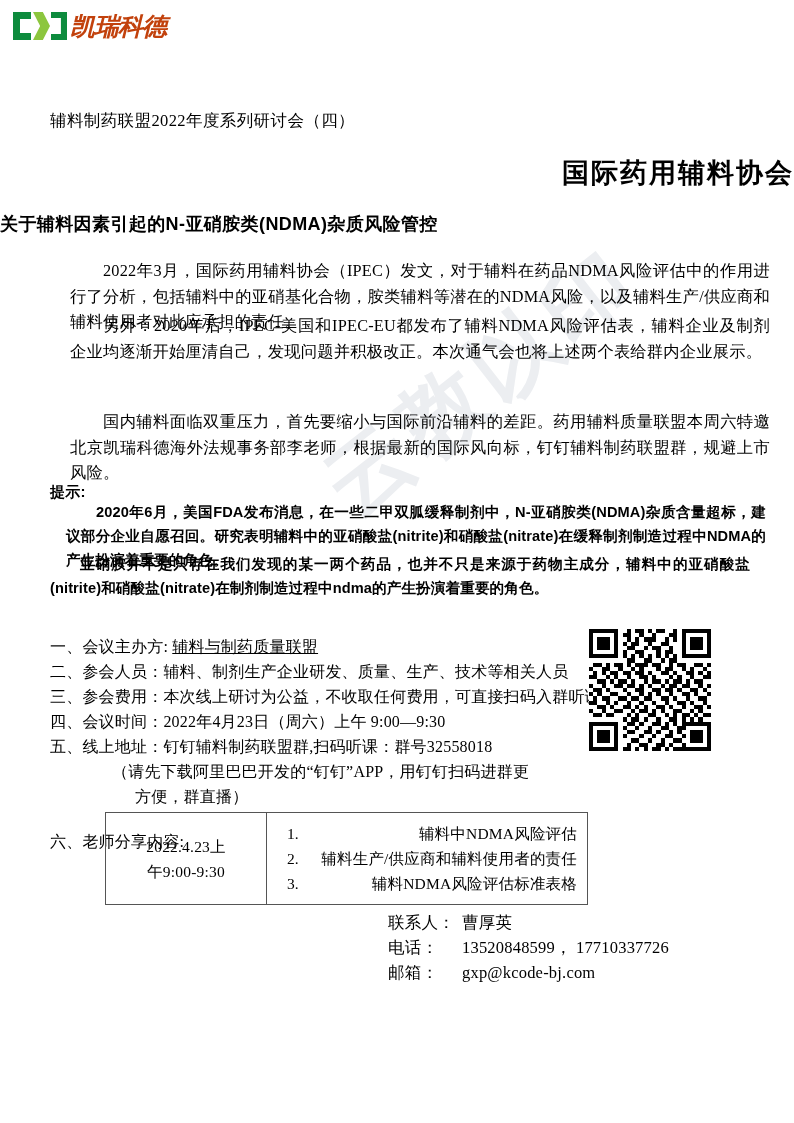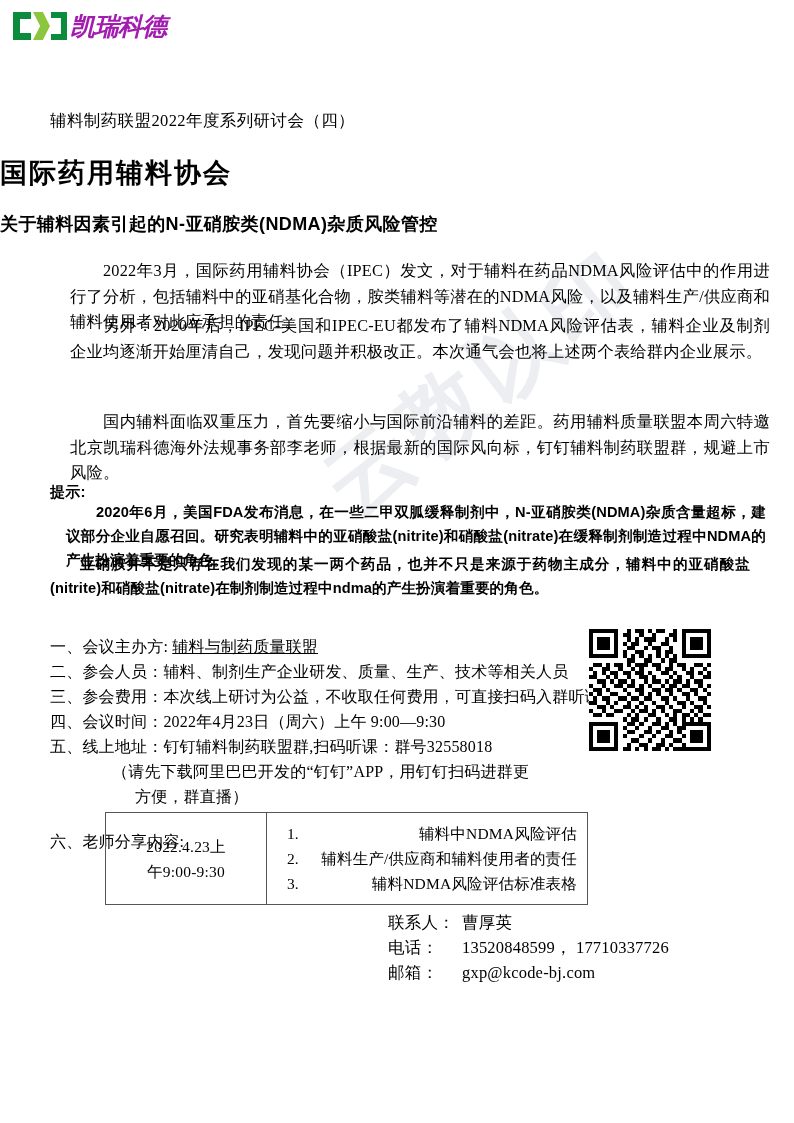--- a/index.html
+++ b/index.html
@@ -89,21 +89,21 @@
     left: 38px; top: 0;
     width: 16px; height: 28px;
     background: #0d8b3d;
     clip-path: polygon(0 0, 100% 0, 100% 100%, 0 100%, 0 79%, 62% 79%, 62% 21%, 0 21%);
   }
   .logo-text {
     font-family: "Liberation Sans", "DejaVu Sans", sans-serif;
     font-size: 25px;
     font-weight: 700;
     font-style: italic;
-    color: #a21caf;
+    color: #c2410c;
     letter-spacing: -1px;
     line-height: 1;
   }
 
   
   .doc {
     position: absolute;
     left: 0;
     top: 0;
     width: 794px;
@@ -118,21 +118,21 @@
     font-size: 16.5px;
     letter-spacing: 0.4px;
     white-space: nowrap;
   }
 
   .main-title {
     position: absolute;
     left: 0;
     top: 155px;
     width: 794px;
-    text-align: left;
+    text-align: right;
     font-family: Liberation Sans, sans-serif;
     font-size: 27px;
     font-weight: 700;
     letter-spacing: 2px;
   }
 
   .sub-title {
     position: absolute;
     left: 0;
     top: 212px;

